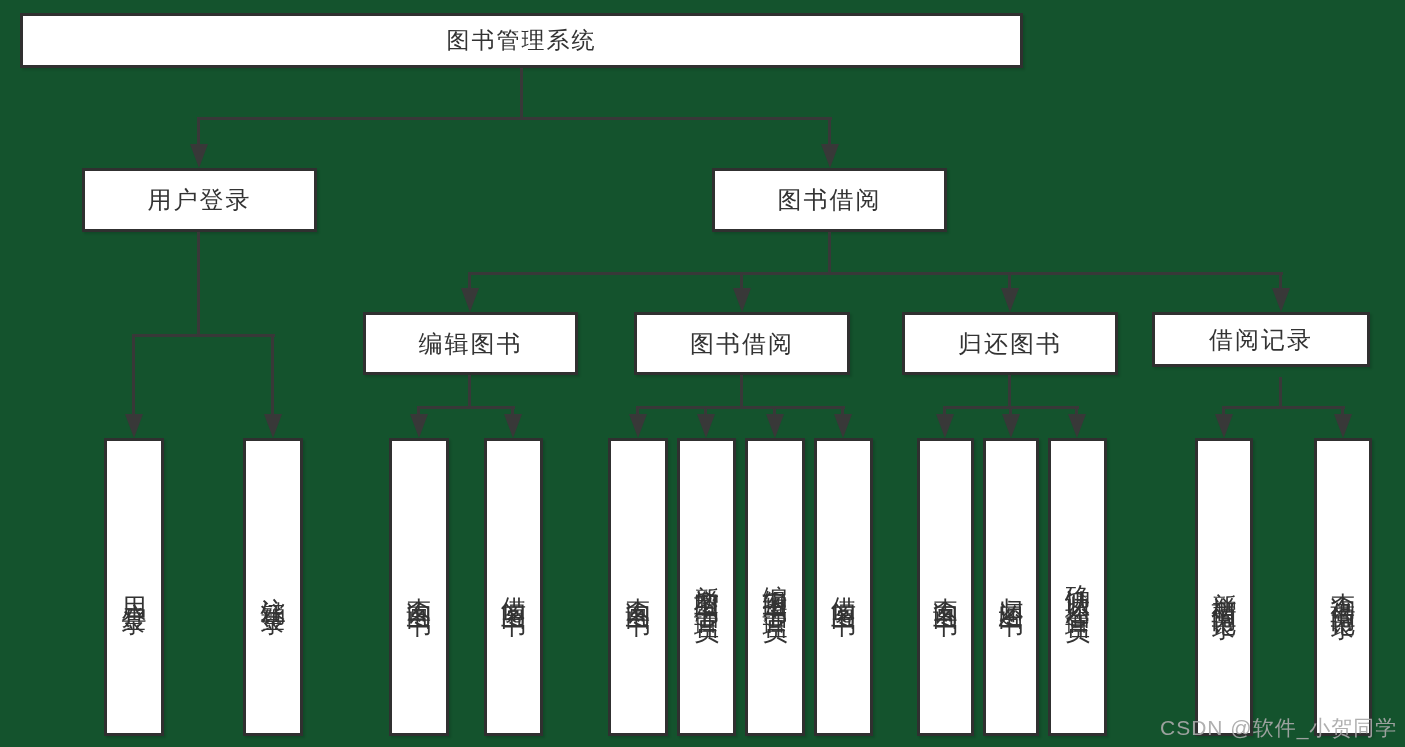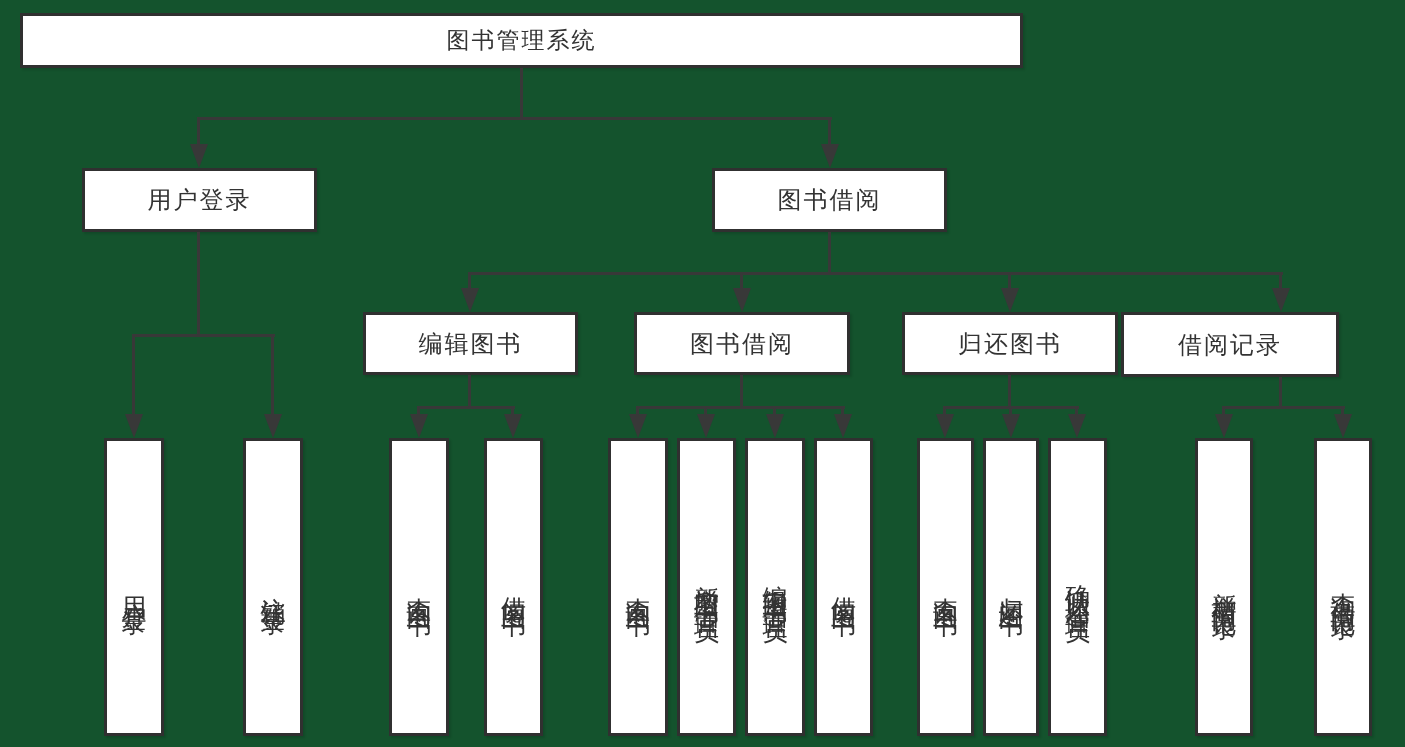--- a/index.html
+++ b/index.html
@@ -39,21 +39,21 @@
 <div class="stage">
 
   <div class="box root" style="left:20px;top:13px;width:1003px;height:55px">图书管理系统</div>
 
   <div class="box" style="left:82px;top:168px;width:235px;height:64px">用户登录</div>
   <div class="box" style="left:712px;top:168px;width:235px;height:64px">图书借阅</div>
 
   <div class="box" style="left:363px;top:312px;width:215px;height:63px">编辑图书</div>
   <div class="box" style="left:634px;top:312px;width:216px;height:63px">图书借阅</div>
   <div class="box" style="left:902px;top:312px;width:216px;height:63px">归还图书</div>
-  <div class="box" style="left:1121px;top:312px;width:218px;height:65px">借阅记录</div>
+  <div class="box" style="left:1152px;top:312px;width:218px;height:55px">借阅记录</div>
 
   <div class="box leaf" style="left:104px;top:438px;width:60px;height:298px">用户登录</div>
   <div class="box leaf" style="left:243px;top:438px;width:60px;height:298px">注销登录</div>
 
   <div class="box leaf" style="left:389px;top:438px;width:60px;height:298px">查询图书</div>
   <div class="box leaf" style="left:484px;top:438px;width:59px;height:298px">借阅图书</div>
 
   <div class="box leaf" style="left:608px;top:438px;width:60px;height:298px">查询图书</div>
   <div class="box leaf" style="left:677px;top:438px;width:59px;height:298px">新增图书（管理员）</div>
   <div class="box leaf" style="left:745px;top:438px;width:60px;height:298px">编辑图书（管理员）</div>
@@ -118,14 +118,15 @@
   <div class="arrow" style="left:1002px;top:414px"></div>
   <div class="arrow" style="left:1068px;top:414px"></div>
 
   <div class="vline" style="left:1279px;top:377px;height:32px"></div>
   <div class="hline" style="left:1222px;top:406px;width:123px"></div>
   <div class="vline" style="left:1222px;top:406px;height:12px"></div>
   <div class="vline" style="left:1341px;top:406px;height:12px"></div>
   <div class="arrow" style="left:1215px;top:414px"></div>
   <div class="arrow" style="left:1334px;top:414px"></div>
 
+  <div class="watermark">CSDN @软件_小贺同学</div>
 
 </div>
 
 </body></html>

